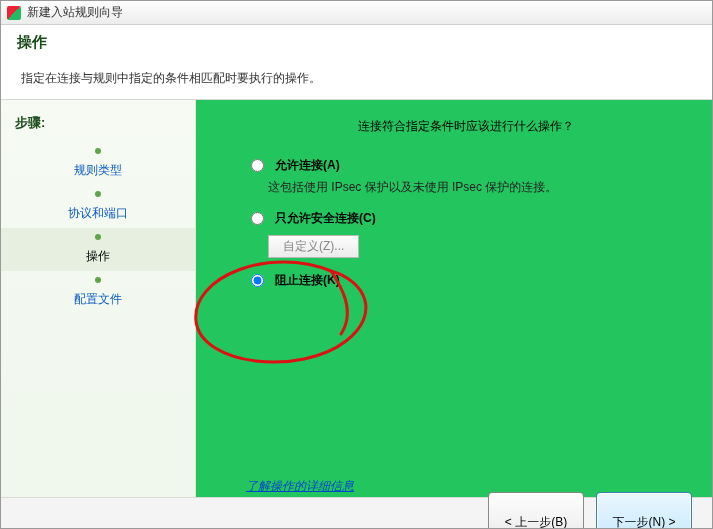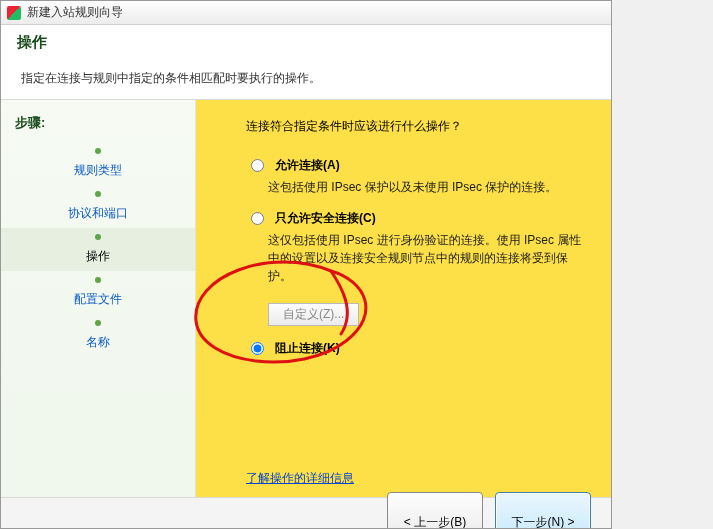--- a/index.html
+++ b/index.html
@@ -4,23 +4,23 @@
 <style>
   * { box-sizing: border-box; }
   body {
     margin: 0;
     font-family: "Microsoft YaHei", "SimSun", Tahoma, sans-serif;
     font-size: 12px;
     background: #f0f0f0;
     color: #000;
   }
   .window {
-    width: 612px;
+    width: 713px;
     height: 529px;
-    background: #fde047;
+    background: #22c55e;
     border: 1px solid #999;
     position: relative;
     overflow: hidden;
   }
   .titlebar {
     height: 24px;
     background: linear-gradient(#fdfdfd, #ececec);
     border-bottom: 1px solid #d0d0d0;
     display: flex;
     align-items: center;
@@ -74,35 +74,35 @@
     width: 6px; height: 6px;
     background: #5fa648;
     border-radius: 50%;
     flex: 0 0 auto;
   }
   .content {
     flex: 1;
     padding: 18px 26px 10px;
     position: relative;
   }
-  .prompt { font-size: 12px; margin-bottom: 22px; }
+  .prompt { font-size: 12px; margin-bottom: 22px; text-align: center; }
   .opt-row { display: flex; align-items: flex-start; gap: 8px; margin-bottom: 4px; }
   .opt-label { font-weight: bold; }
   .opt-desc { margin: 2px 0 14px 22px; color: #222; line-height: 1.5; max-width: 450px; }
   .customize-btn {
     margin: 4px 0 14px 22px;
     padding: 2px 14px;
     border: 1px solid #b8b8b8;
     background: linear-gradient(#fdfdfd,#ebebeb);
     color: #888;
     font-size: 12px;
     cursor: default;
   }
   .radio { margin-top: 2px; }
-  .link-row { position: absolute; bottom: 10px; left: 26px; }
+  .link-row { position: absolute; bottom: 2px; left: 26px; font-style: italic; }
   .link { color: #0645cc; text-decoration: underline; cursor: pointer; }
   .footer {
     height: 50px;
     border-top: 1px solid #d9d9d9;
     background: #f4f4f4;
     display: flex;
     align-items: center;
     justify-content: flex-end;
     gap: 12px;
     padding: 0 20px;
@@ -160,42 +160,37 @@
         <span>协议和端口</span>
       </div>
       <div class="step-item active">
         <span class="bullet"></span>
         <span>操作</span>
       </div>
       <div class="step-item">
         <span class="bullet"></span>
         <span>配置文件</span>
       </div>
-      <div class="step-item">
-        <span class="bullet"></span>
-        <span>名称</span>
-      </div>
     </div>
 
     <div class="content">
       <div class="prompt">连接符合指定条件时应该进行什么操作？</div>
 
       
       <div class="opt-row">
         <input type="radio" class="radio" name="action" style="">
         <span class="opt-label">允许连接(A)</span>
       </div>
       <div class="opt-desc">这包括使用 IPsec 保护以及未使用 IPsec 保护的连接。</div>
 
       
       <div class="opt-row">
         <input type="radio" class="radio" name="action" style="">
         <span class="opt-label">只允许安全连接(C)</span>
       </div>
-      <div class="opt-desc">这仅包括使用 IPsec 进行身份验证的连接。使用 IPsec 属性中的设置以及连接安全规则节点中的规则的连接将受到保护。</div>
 
       <button class="customize-btn" disabled="">自定义(Z)...</button>
 
       
       <div class="opt-row">
         <input type="radio" class="radio" name="action" checked="" style="">
         <span class="opt-label">阻止连接(K)</span>
       </div>
 
       <div class="link-row">

